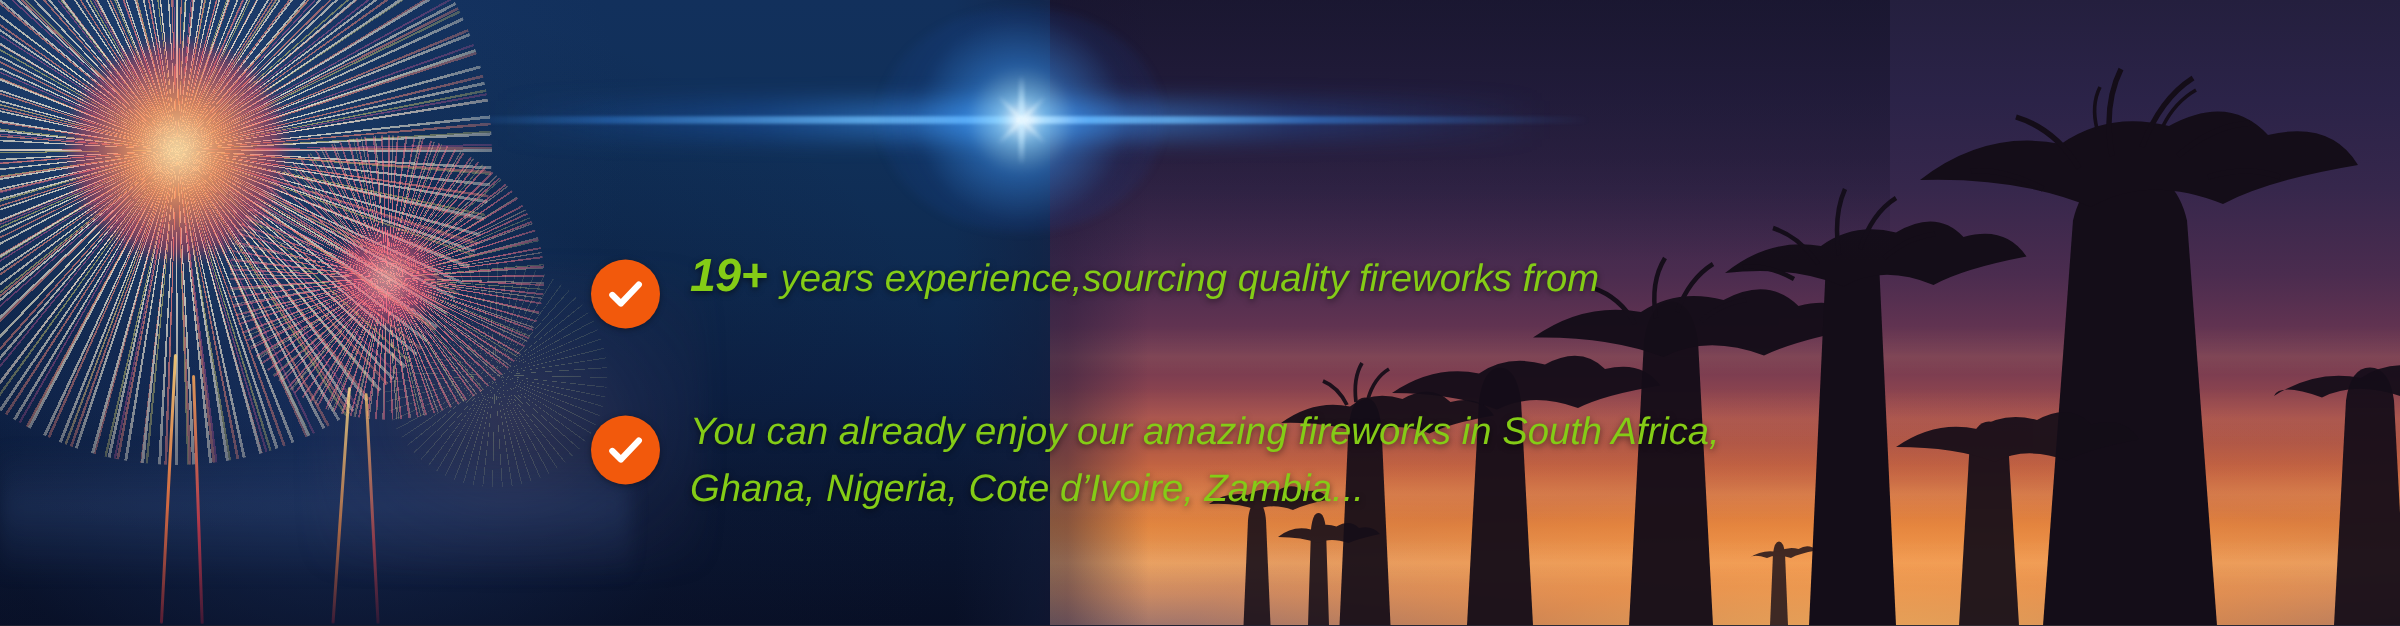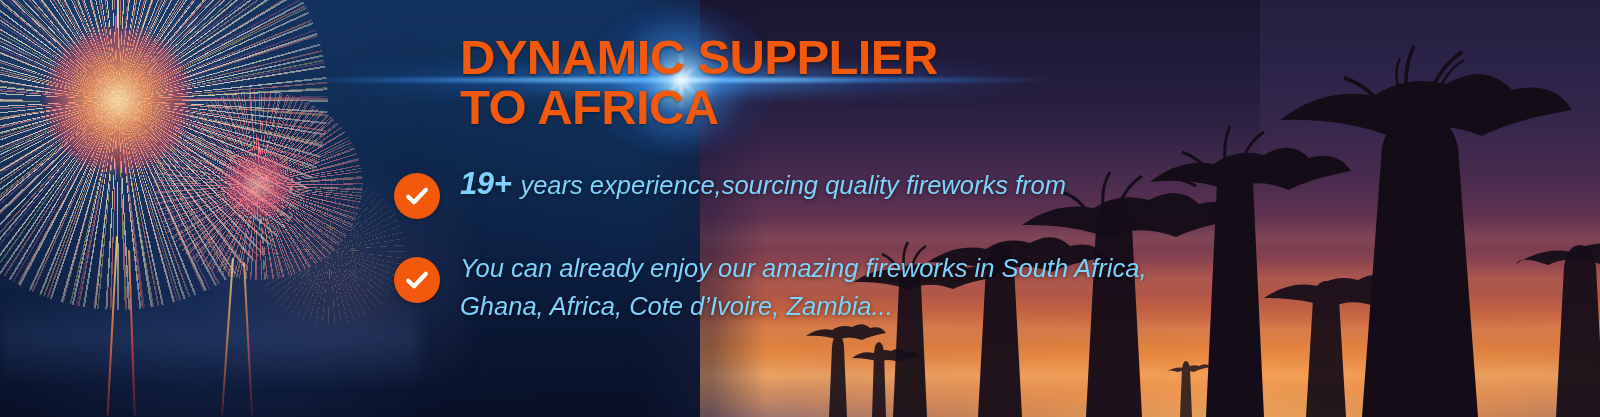--- a/index.html
+++ b/index.html
@@ -275,39 +275,39 @@
     left: 394px;
     top: 165px;
     width: 740px;
   }
   .bullet {
     position: relative;
     display: flex;
     align-items: flex-start;
     min-height: 62px;
   }
-  .bullet + .bullet { margin-top: 22px; justify-content: space-between; }
+  .bullet + .bullet { margin-top: 42px; justify-content: space-between; }
 
   .check-badge {
     flex: 0 0 auto;
     width: 46px;
     height: 46px;
     margin-top: 8px;
     border-radius: 50%;
     background: #F2590C;
     display: flex;
     align-items: center;
     justify-content: center;
     box-shadow: 0 1px 4px rgba(0,0,0,0.35);
   }
   .check-badge svg { display: block; width: 28px; height: 28px; }
 
   .bullet-text {
     margin-left: 20px;
-    color: #7dd3fc;
+    color: #84cc16;
     font-style: italic;
     font-size: 25.5px;
     line-height: 38px;
     text-shadow: 0 1px 4px rgba(0,0,0,0.55);
     white-space: nowrap;
   }
   .bullet-line { display: block; }
   .stat {
     font-weight: bold;
     font-size: 31px;
@@ -416,24 +416,20 @@
     <div class="flare-streak-wide"></div>
     <div class="flare-streak"></div>
     <div class="flare-glow"></div>
     <div class="flare-star"></div>
     <div class="flare-diag d1"></div>
     <div class="flare-diag d2"></div>
   </div>
 
   <div class="content">
 
-    <h1 class="headline">
-      <span class="headline-line">DYNAMIC SUPPLIER</span>
-      <span class="headline-line">TO AFRICA</span>
-    </h1>
 
     <div class="bullets">
 
       <div class="bullet">
         <div class="check-badge">
           <svg viewBox="0 0 24 24" aria-hidden="true">
             <path d="M4.5 12.6 L9.4 17.4 L19.6 6.6" fill="none" stroke="#ffffff" stroke-width="3.6" stroke-linecap="round" stroke-linejoin="round"></path>
           </svg>
         </div>
         <div class="bullet-text">
@@ -444,19 +440,19 @@
       </div>
 
       <div class="bullet">
         <div class="check-badge">
           <svg viewBox="0 0 24 24" aria-hidden="true">
             <path d="M4.5 12.6 L9.4 17.4 L19.6 6.6" fill="none" stroke="#ffffff" stroke-width="3.6" stroke-linecap="round" stroke-linejoin="round"></path>
           </svg>
         </div>
         <div class="bullet-text">
           <span class="bullet-line">You can already enjoy our amazing fireworks in South Africa,</span>
-          <span class="bullet-line">Ghana, Africa, Cote d’Ivoire, Zambia...</span>
+          <span class="bullet-line">Ghana, Nigeria, Cote d’Ivoire, Zambia...</span>
         </div>
       </div>
 
     </div>
   </div>
 </div>
 
 </body></html>

